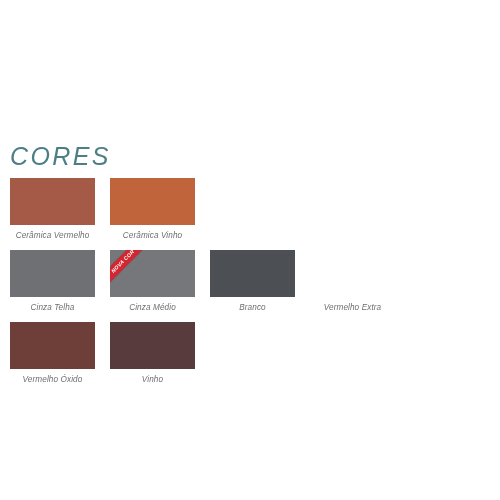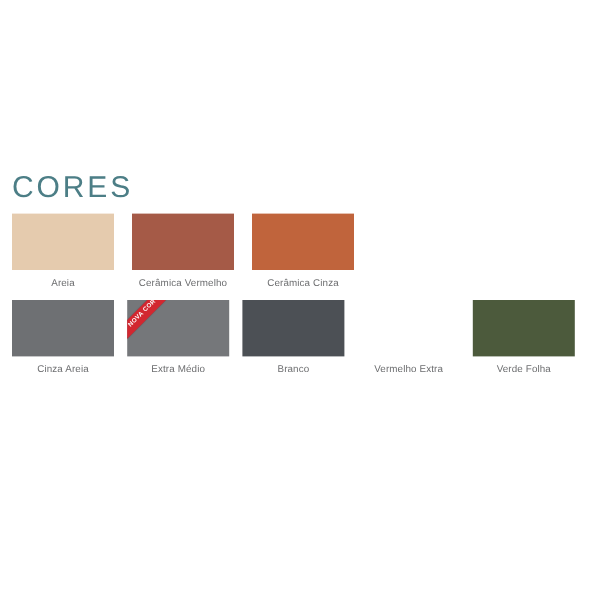--- a/index.html
+++ b/index.html
@@ -14,20 +14,21 @@
     font-family: "Liberation Sans", sans-serif;
     overflow: hidden;
   }
 
   #page {
     position: relative;
     width: 454px;
     height: 500px;
     background: #ffffff;
     box-sizing: border-box;
+    font-style: italic;
   }
 
   
   .section-title {
     position: absolute;
     left: 10px;
     top: 127px;
     font-size: 25px;
     font-weight: 300;
     letter-spacing: 2.4px;
@@ -124,51 +125,53 @@
 </head>
 <body>
 
 <div id="page" style="background: rgb(255, 255, 255);">
 
   <h1 class="section-title" style="color: rgb(76, 126, 134);">CORES</h1>
 
   <div class="palette">
       <div class="swatch-row">
         <div class="swatch-cell">
-          <div class="swatch-chip" style="background: rgb(229, 203, 174);"></div>
-          <div class="swatch-label" style="color: rgb(109, 110, 112);">Areia</div>
-        </div>
-        <div class="swatch-cell">
           <div class="swatch-chip" style="background: rgb(165, 90, 71);"></div>
           <div class="swatch-label" style="color: rgb(109, 110, 112);">Cerâmica Vermelho</div>
         </div>
         <div class="swatch-cell">
           <div class="swatch-chip" style="background: rgb(192, 100, 60);"></div>
-          <div class="swatch-label" style="color: rgb(109, 110, 112);">Cerâmica Cinza</div>
+          <div class="swatch-label" style="color: rgb(109, 110, 112);">Cerâmica Vinho</div>
         </div>
       </div>
       <div class="swatch-row">
         <div class="swatch-cell">
           <div class="swatch-chip" style="background: rgb(110, 112, 115);"></div>
-          <div class="swatch-label" style="color: rgb(109, 110, 112);">Cinza Areia</div>
+          <div class="swatch-label" style="color: rgb(109, 110, 112);">Cinza Telha</div>
         </div>
         <div class="swatch-cell">
           <div class="swatch-chip" style="background: rgb(117, 119, 122);">
             <div class="ribbon" style="background: rgb(210, 39, 48); color: rgb(255, 255, 255);">NOVA COR</div>
           </div>
-          <div class="swatch-label" style="color: rgb(109, 110, 112);">Extra Médio</div>
+          <div class="swatch-label" style="color: rgb(109, 110, 112);">Cinza Médio</div>
         </div>
         <div class="swatch-cell">
           <div class="swatch-chip" style="background: rgb(76, 80, 85);"></div>
           <div class="swatch-label" style="color: rgb(109, 110, 112);">Branco</div>
         </div>
         <div class="swatch-cell">
           <div class="swatch-chip empty"></div>
           <div class="swatch-label" style="color: rgb(109, 110, 112);">Vermelho Extra</div>
         </div>
+      </div>
+      <div class="swatch-row">
         <div class="swatch-cell">
-          <div class="swatch-chip" style="background: rgb(76, 90, 60);"></div>
-          <div class="swatch-label" style="color: rgb(109, 110, 112);">Verde Folha</div>
+          <div class="swatch-chip" style="background: rgb(110, 63, 57);"></div>
+          <div class="swatch-label" style="color: rgb(109, 110, 112);">Vermelho Óxido</div>
+        </div>
+        <div class="swatch-cell">
+          <div class="swatch-chip" style="background: rgb(87, 59, 61);"></div>
+          <div class="swatch-label" style="color: rgb(109, 110, 112);">Vinho</div>
         </div>
       </div>
     </div>
 
 </div>
 
 </body></html>

